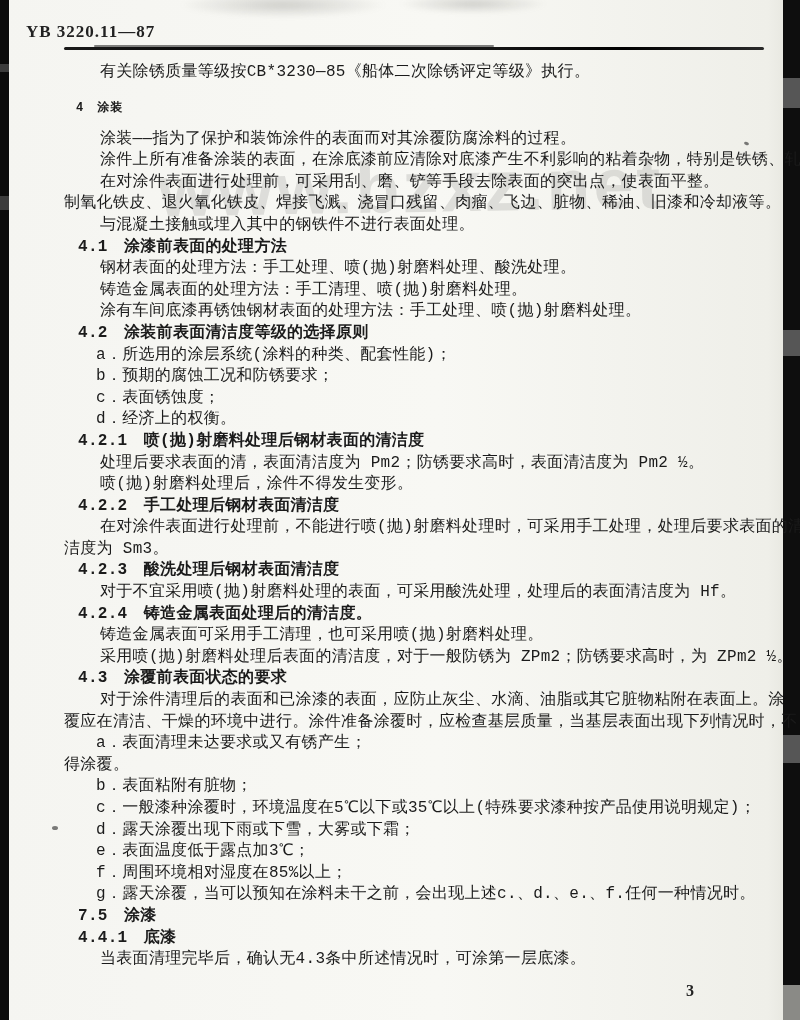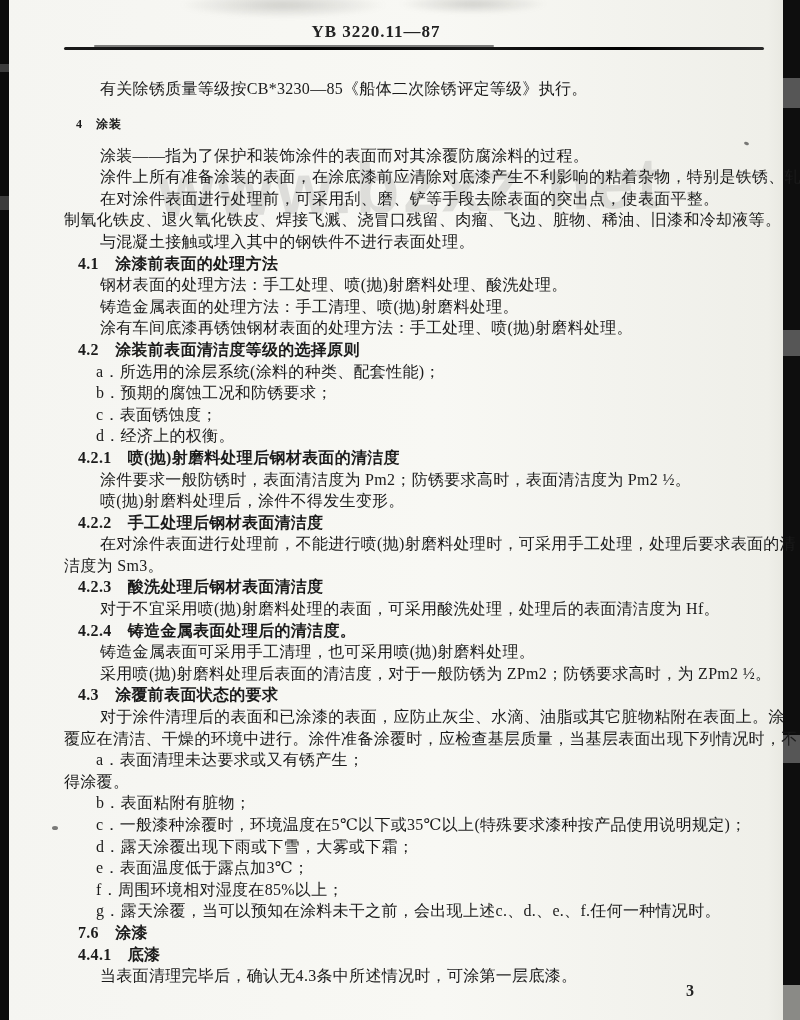--- a/index.html
+++ b/index.html
@@ -27,28 +27,28 @@
   .sp2{left:744px;top:142px;width:5px;height:3px;transform:rotate(20deg);}
   
   .watermark{position:absolute;left:158px;top:146px;
     font-family:"Liberation Sans","DejaVu Sans",sans-serif;
     font-size:72px;font-weight:bold;letter-spacing:3px;
     color:rgba(168,168,164,0.32);transform:rotate(-1deg);
     pointer-events:none;white-space:nowrap;}
   
   .content{position:absolute;left:64px;top:0;width:700px;color:#1b1b1b;}
   .doc-number{padding-top:22px;height:20px;line-height:20px;font-size:17px;
-    letter-spacing:1px;text-align:center;position:relative;left:-38px;
+    letter-spacing:1px;position:relative;left:-38px;
     font-weight:bold;color:#222;}
   .rule{position:relative;margin-top:5px;height:3px;background:
     linear-gradient(90deg,#1a1a1a 0%,#000 35%,#161616 60%,#000 80%,#2a2a2a 100%);
     border-radius:2px;}
   .rule::before{content:"";position:absolute;left:30px;top:-2px;width:400px;height:2px;
     background:rgba(30,30,30,0.55);border-radius:2px;}
-  #lines{margin-top:28px;}
+  #lines{margin-top:12px;font-family:Liberation Mono, monospace;}
   .line{height:21.6px;line-height:21.6px;font-size:16px;white-space:nowrap;
     letter-spacing:0.3px;color:#1b1b1b;}
   .h1{font-size:12px;font-weight:bold;height:24px;line-height:24px;
     margin:12px 0 9px 0;padding-left:12px;letter-spacing:1px;}
   .h2{font-weight:bold;padding-left:14px;}
   .indent{padding-left:36px;}
   .flush{padding-left:0;}
   .list{padding-left:32px;}
   .page-number{position:absolute;left:686px;top:982px;font-size:16px;
     color:#222;font-weight:bold;}
@@ -91,42 +91,42 @@
         <div class="line h2">4.1　涂漆前表面的处理方法</div>
         <div class="line indent">钢材表面的处理方法：手工处理、喷(抛)射磨料处理、酸洗处理。</div>
         <div class="line indent">铸造金属表面的处理方法：手工清理、喷(抛)射磨料处理。</div>
         <div class="line indent">涂有车间底漆再锈蚀钢材表面的处理方法：手工处理、喷(抛)射磨料处理。</div>
         <div class="line h2">4.2　涂装前表面清洁度等级的选择原则</div>
         <div class="line list">a．所选用的涂层系统(涂料的种类、配套性能)；</div>
         <div class="line list">b．预期的腐蚀工况和防锈要求；</div>
         <div class="line list">c．表面锈蚀度；</div>
         <div class="line list">d．经济上的权衡。</div>
         <div class="line h2">4.2.1　喷(抛)射磨料处理后钢材表面的清洁度</div>
-        <div class="line indent">涂件要求一般防锈时，表面清洁度为 Pm2；防锈要求高时，表面清洁度为 Pm2 ½。</div>
+        <div class="line indent">处理后要求表面的清，表面清洁度为 Pm2；防锈要求高时，表面清洁度为 Pm2 ½。</div>
         <div class="line indent">喷(抛)射磨料处理后，涂件不得发生变形。</div>
         <div class="line h2">4.2.2　手工处理后钢材表面清洁度</div>
         <div class="line indent">在对涂件表面进行处理前，不能进行喷(抛)射磨料处理时，可采用手工处理，处理后要求表面的清</div>
         <div class="line flush">洁度为 Sm3。</div>
         <div class="line h2">4.2.3　酸洗处理后钢材表面清洁度</div>
         <div class="line indent">对于不宜采用喷(抛)射磨料处理的表面，可采用酸洗处理，处理后的表面清洁度为 Hf。</div>
         <div class="line h2">4.2.4　铸造金属表面处理后的清洁度。</div>
         <div class="line indent">铸造金属表面可采用手工清理，也可采用喷(抛)射磨料处理。</div>
         <div class="line indent">采用喷(抛)射磨料处理后表面的清洁度，对于一般防锈为 ZPm2；防锈要求高时，为 ZPm2 ½。</div>
         <div class="line h2">4.3　涂覆前表面状态的要求</div>
         <div class="line indent">对于涂件清理后的表面和已涂漆的表面，应防止灰尘、水滴、油脂或其它脏物粘附在表面上。涂</div>
         <div class="line flush">覆应在清洁、干燥的环境中进行。涂件准备涂覆时，应检查基层质量，当基层表面出现下列情况时，不</div>
         <div class="line list">a．表面清理未达要求或又有锈产生；</div>
         <div class="line flush">得涂覆。</div>
         <div class="line list">b．表面粘附有脏物；</div>
         <div class="line list">c．一般漆种涂覆时，环境温度在5℃以下或35℃以上(特殊要求漆种按产品使用说明规定)；</div>
         <div class="line list">d．露天涂覆出现下雨或下雪，大雾或下霜；</div>
         <div class="line list">e．表面温度低于露点加3℃；</div>
         <div class="line list">f．周围环境相对湿度在85%以上；</div>
         <div class="line list">g．露天涂覆，当可以预知在涂料未干之前，会出现上述c.、d.、e.、f.任何一种情况时。</div>
-        <div class="line h2">7.6　涂漆</div>
+        <div class="line h2">7.5　涂漆</div>
         <div class="line h2">4.4.1　底漆</div>
         <div class="line indent">当表面清理完毕后，确认无4.3条中所述情况时，可涂第一层底漆。</div>
       </div>
   </div>
 
   <div class="page-number">3</div>
 
 </div>
 
 </body></html>

